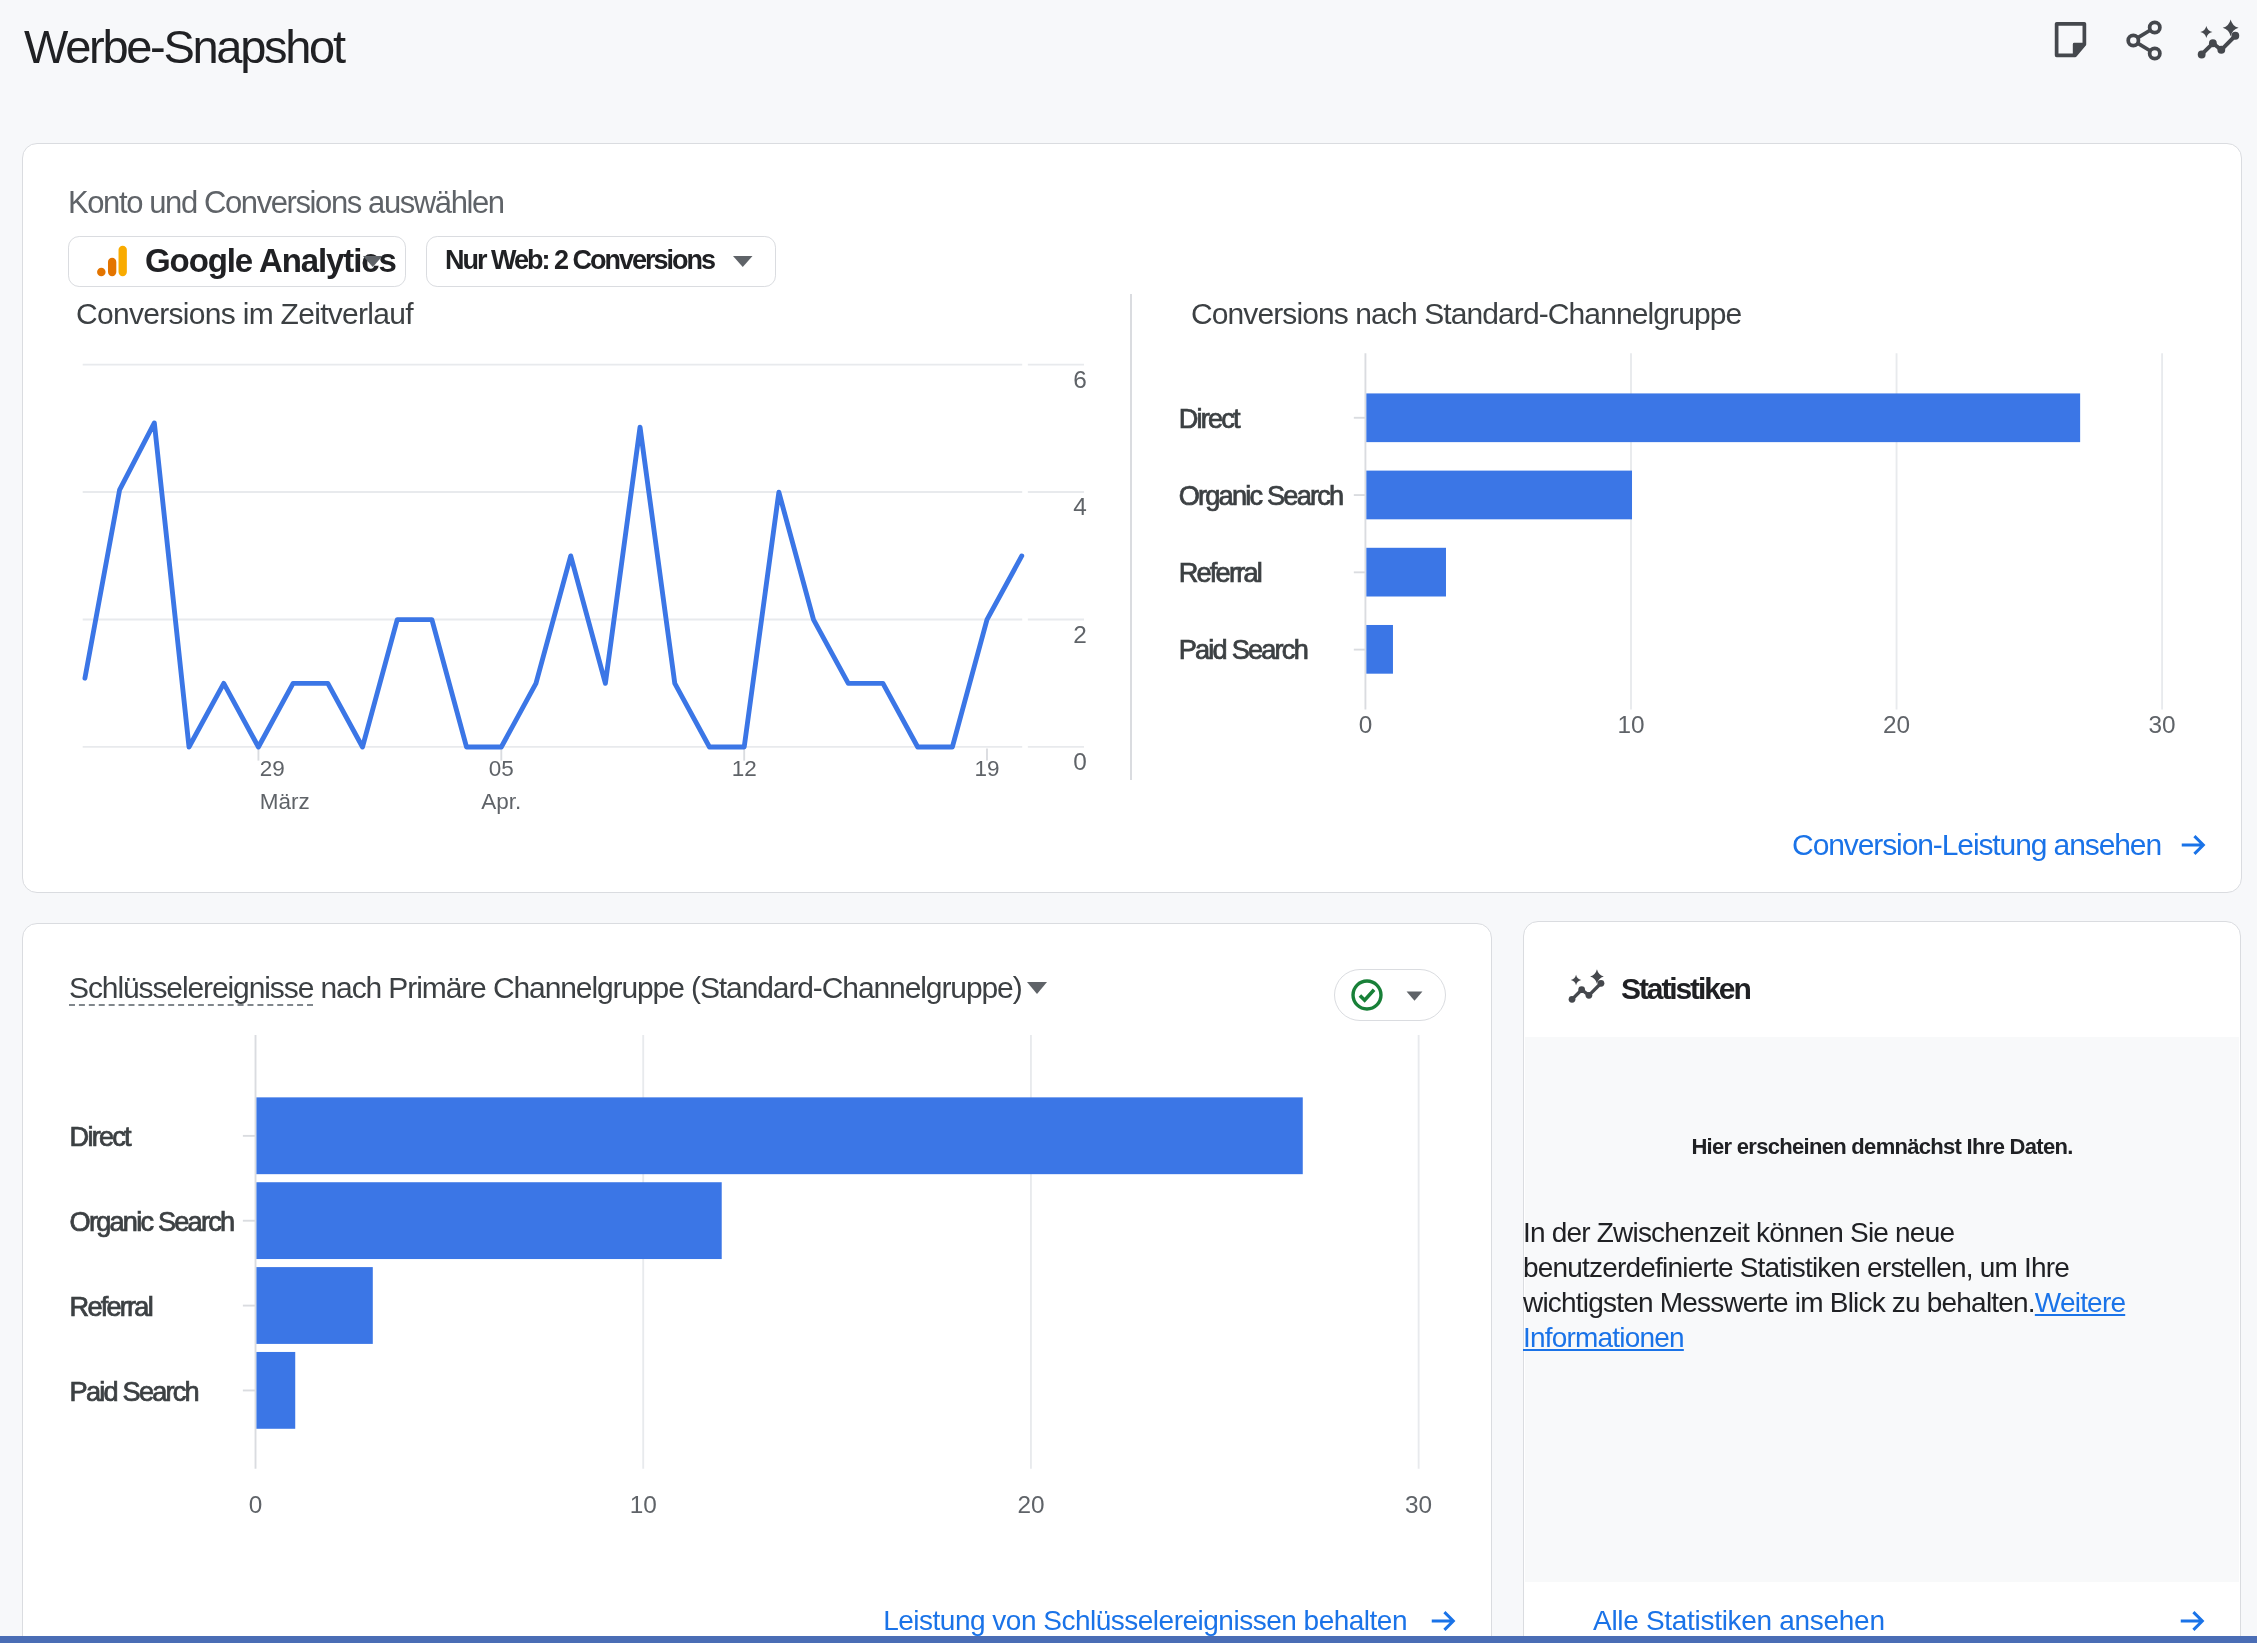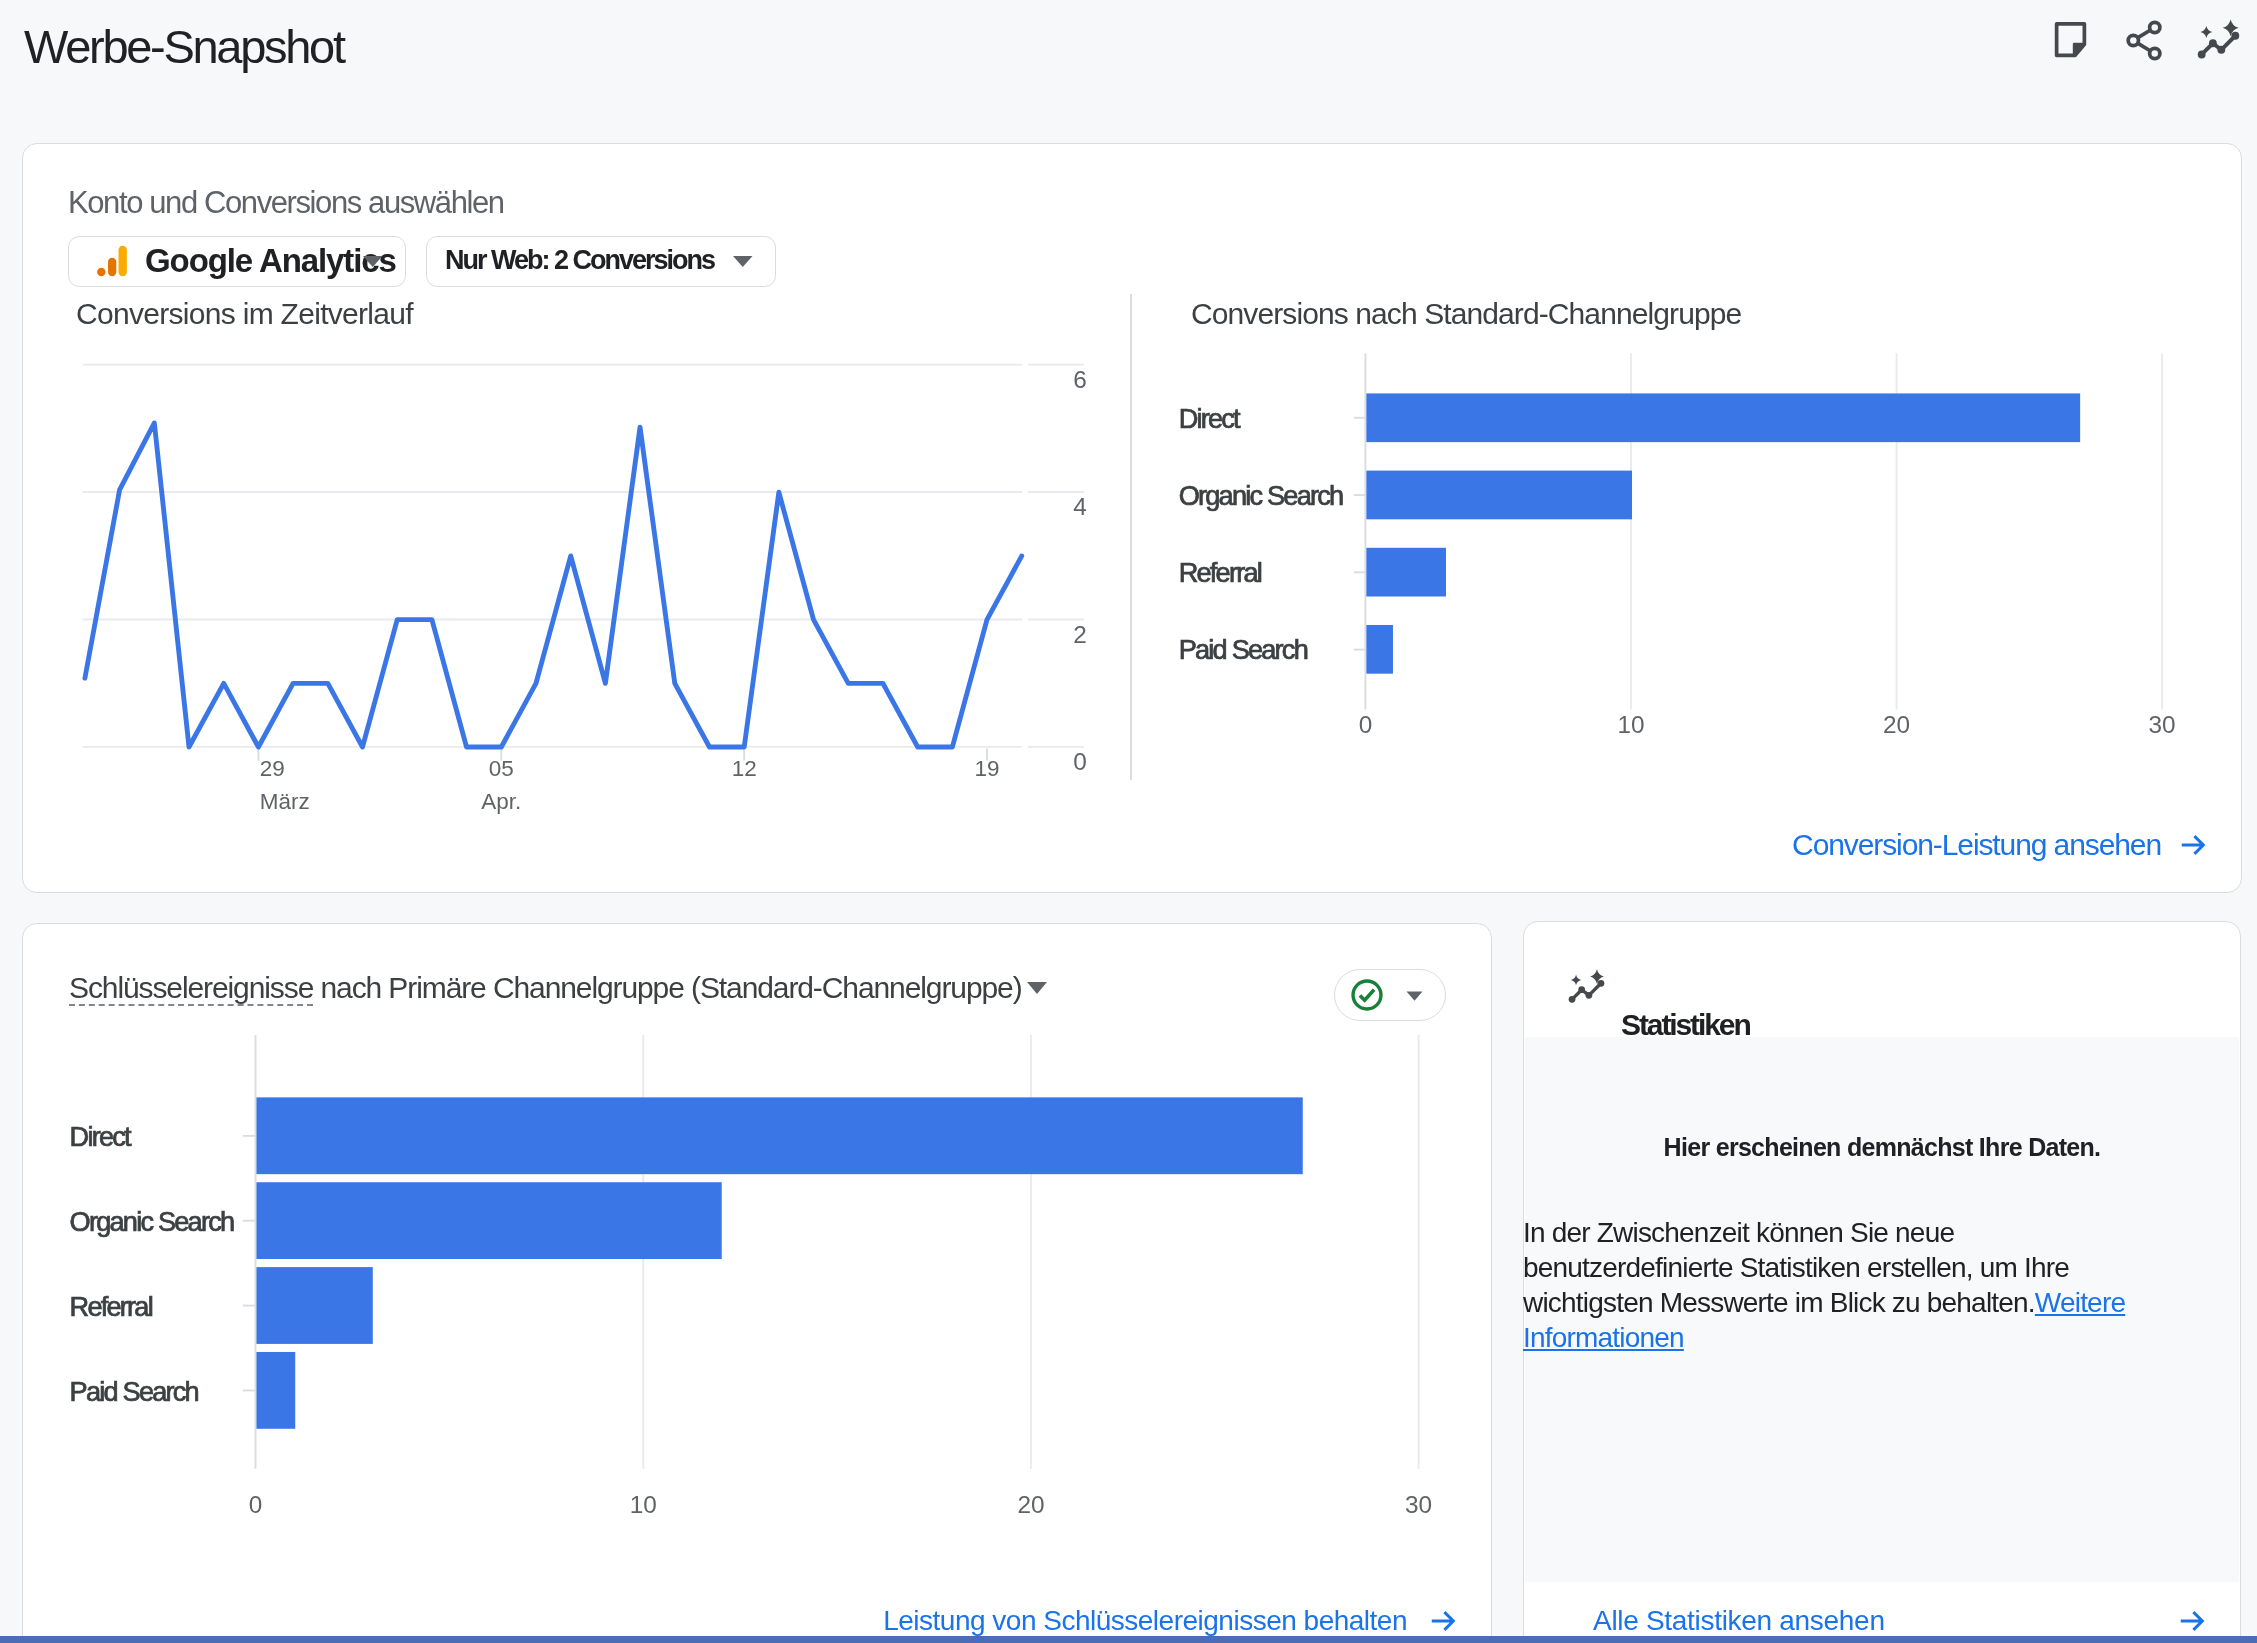--- a/index.html
+++ b/index.html
@@ -197,23 +197,23 @@
   <g fill="#45484d">
     <path d="M37 1.5 Q38.6 8.4 45.5 10.5 Q38.6 12.6 37 19.5 Q35.4 12.6 28.5 10.5 Q35.4 8.4 37 1.5 Z"></path>
     <path d="M11 8.5 Q12.2 13.8 17.5 15 Q12.2 16.2 11 21.5 Q9.8 16.2 4.5 15 Q9.8 13.8 11 8.5 Z"></path>
     <circle cx="6" cy="39" r="4.2"></circle>
     <circle cx="18" cy="27" r="4.2"></circle>
     <circle cx="27" cy="34" r="4.2"></circle>
     <circle cx="42" cy="19" r="4.2"></circle>
   </g>
   <path d="M6 39 L18 27 L27 34 L42 19" fill="none" stroke="#45484d" stroke-width="4.2"></path>
 </svg>
-<div class="abs" style="left:1621px; top:971px; font-size:30px; line-height:36px; font-weight:700; letter-spacing:-2.1px; color:#202124;margin-top:36px;">Statistiken</div>
-
-<div class="abs" style="left:1523px; top:1131px; width:718px; text-align:center; font-size:25px; line-height:32px; font-weight:700; letter-spacing:-0.7px; color:#202124;">Hier erscheinen demnächst Ihre Daten.</div>
+<div class="abs" style="left:1621px; top:971px; font-size:30px; line-height:36px; font-weight:700; letter-spacing:-2.1px; color:#202124;">Statistiken</div>
+
+<div class="abs" style="left:1523px; top:1131px; width:718px; text-align:center; font-size:22px; line-height:32px; font-weight:700; letter-spacing:-0.7px; color:#202124;">Hier erscheinen demnächst Ihre Daten.</div>
 
 <div class="abs" style="left:1523px; top:1215px; width:718px; text-align:left; font-size:28px; line-height:35px; letter-spacing:-0.8px; color:#202124;">In der Zwischenzeit können Sie neue<br>benutzerdefinierte Statistiken erstellen, um Ihre<br>wichtigsten Messwerte im Blick zu behalten.<a style="color:#1a73e8; text-decoration:underline;">Weitere<br>Informationen</a></div>
 
 <div class="abs lnk" style="left:1593px; top:1605px; width:572px; font-size:28px; line-height:32px; letter-spacing:-0.3px; text-align:left;">Alle Statistiken ansehen</div>
 <svg class="abs" style="left:2177px; top:1606px;" width="30" height="30" viewBox="0 0 32 32">
   <path d="M4 16 H27 M17.5 6.5 L27 16 L17.5 25.5" fill="none" stroke="#1a73e8" stroke-width="3.2"></path>
 </svg>
 
 <div class="abs" style="left:0; top:1636px; width:2258px; height:7.5px; background:#4a6db5;"></div>
 

